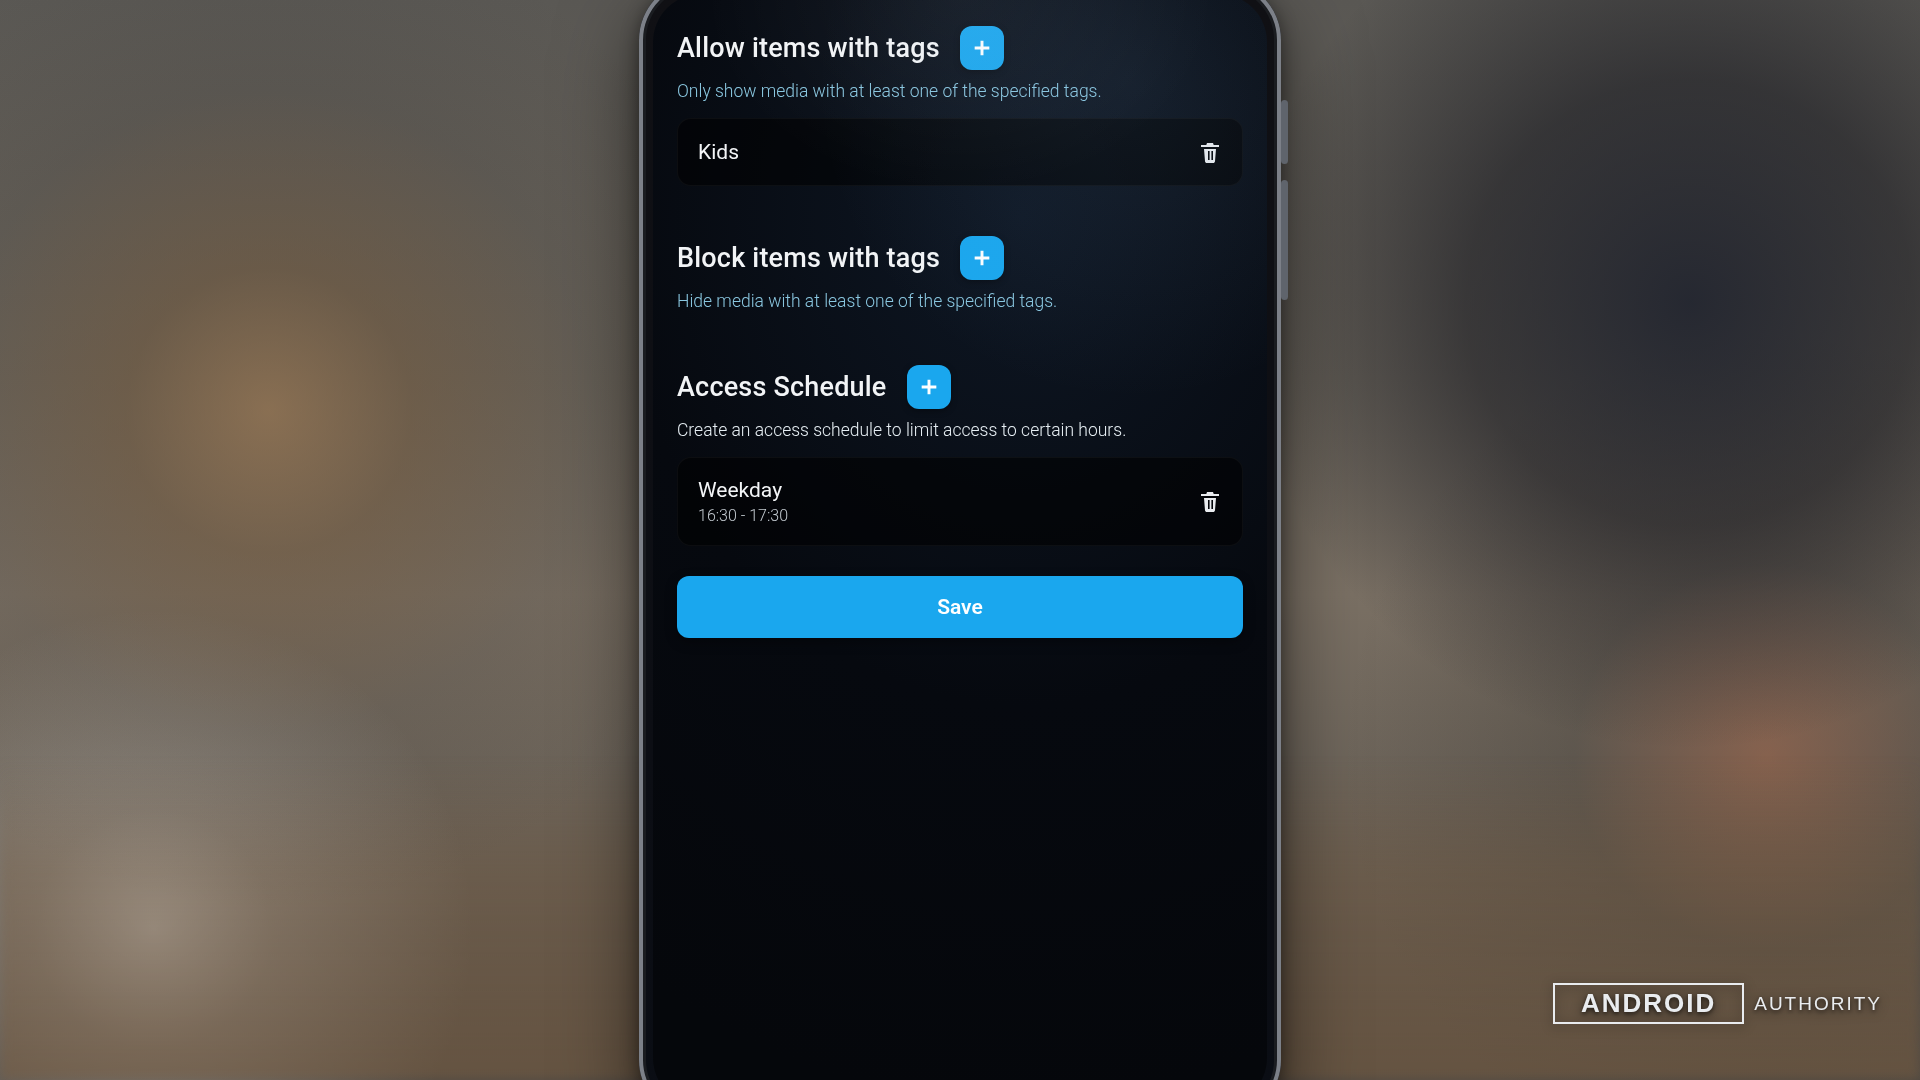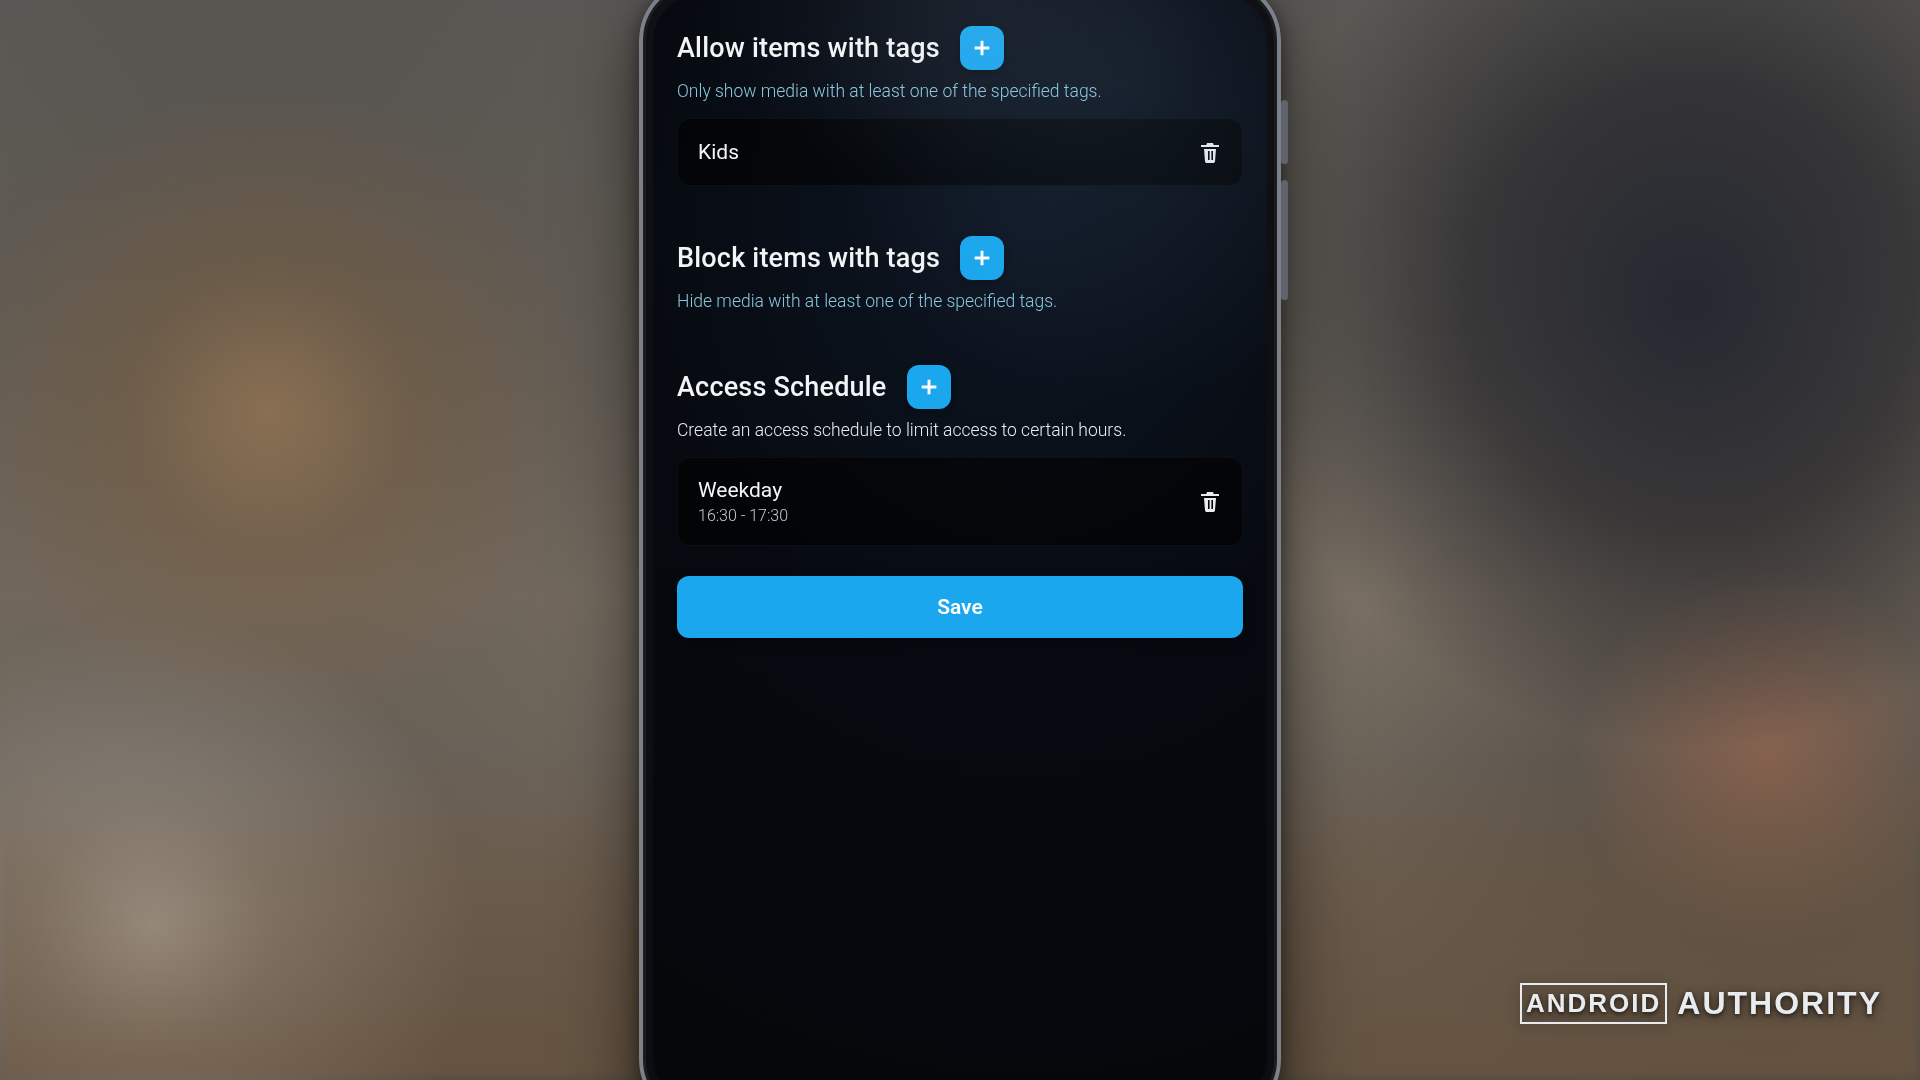--- a/index.html
+++ b/index.html
@@ -85,24 +85,24 @@
     .watermark {
       position: absolute; right: 38px; bottom: 56px;
       display: flex; align-items: center; gap: 10px;
       font-family: Arial, Helvetica, sans-serif;
       letter-spacing: 2px;
       color: #e9ecef;
       text-shadow: 0 2px 4px rgba(0,0,0,0.55);
       filter: drop-shadow(0 2px 6px rgba(0,0,0,0.45));
     }
     .wm-box {
-      border: 2.5px solid #e9ecef; padding: 3px 4px;
+      border: 2.5px solid #e9ecef; padding: 3px 26px;
       font-weight: 800; font-size: 26px;
     }
-    .wm-rest { font-weight: 700; font-size: 32px; }
+    .wm-rest { font-weight: 400; font-size: 19px; }
     .glare {
       position: absolute; inset: 0;
       background:
         radial-gradient(circle at 78% 8%, rgba(120,160,200,0.10) 0%, transparent 28%),
         radial-gradient(140% 60% at 50% 0%, rgba(255,255,255,0.05) 0%, transparent 30%);
       pointer-events: none;
     }
   </style>
 </head>
 <body>

